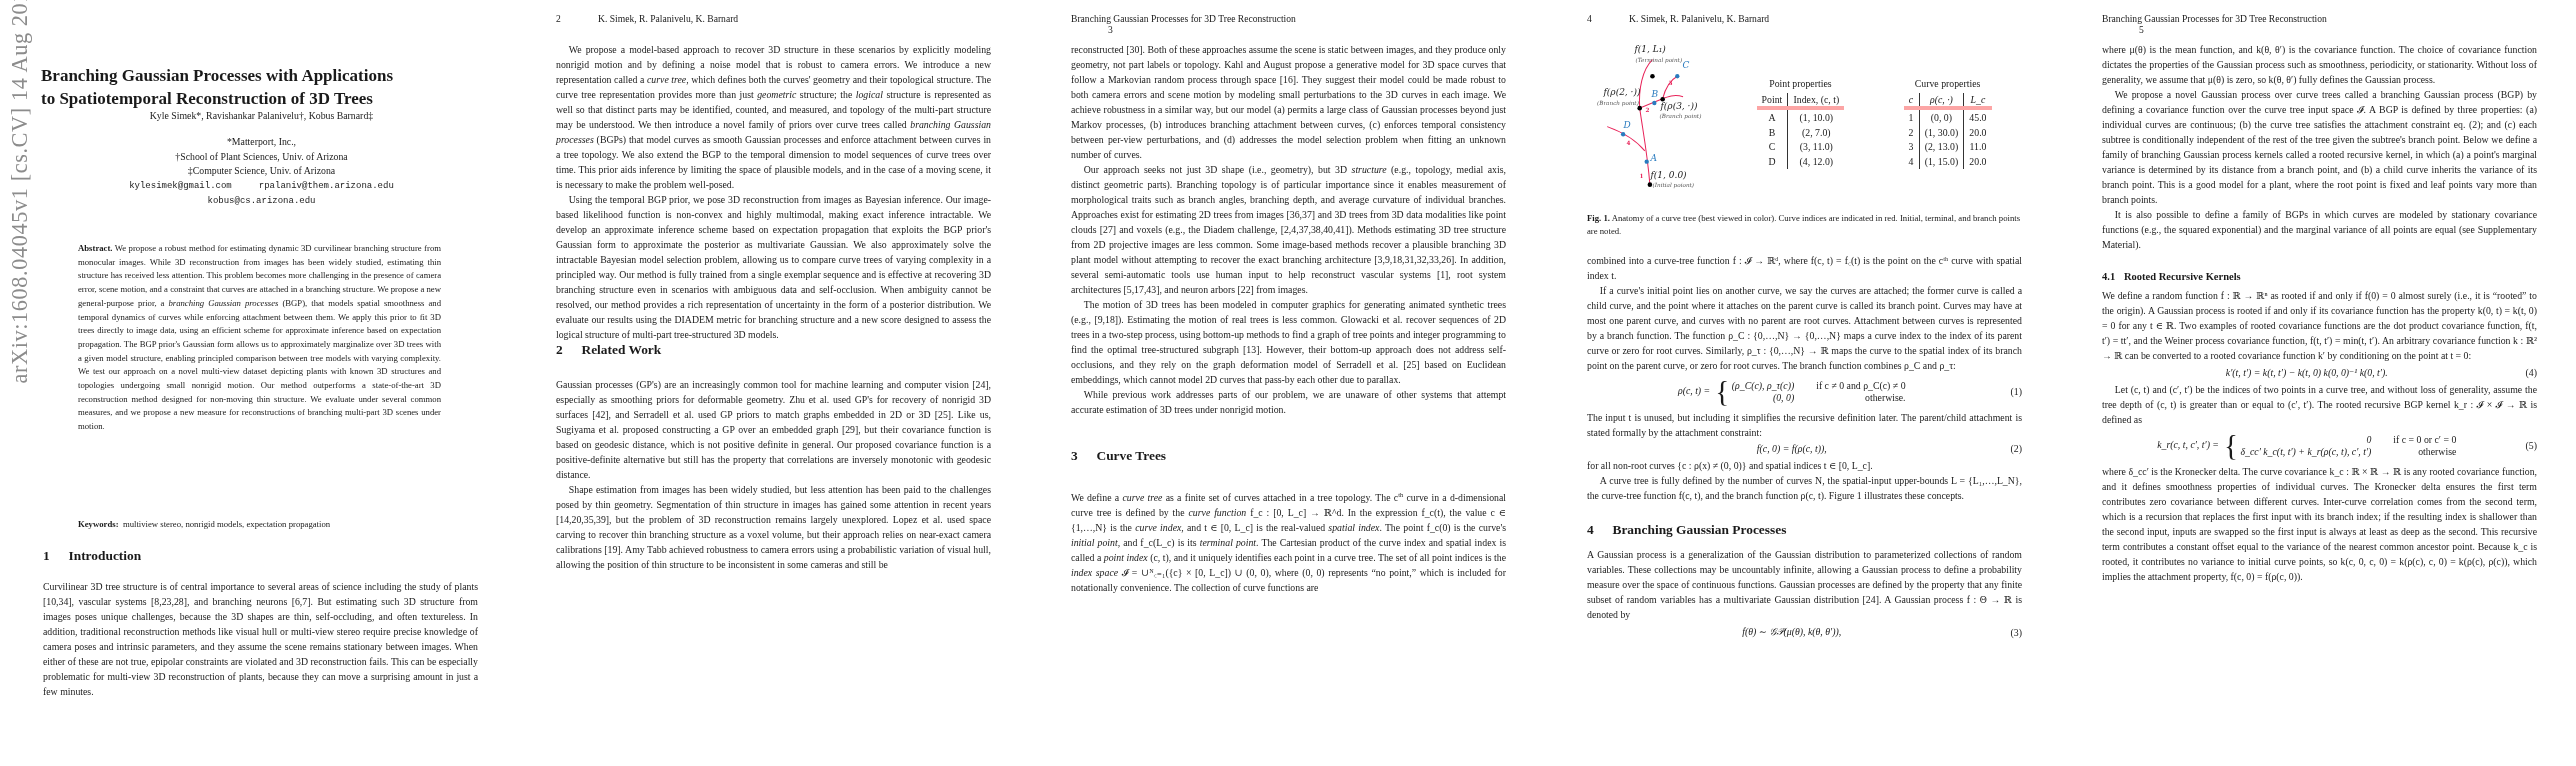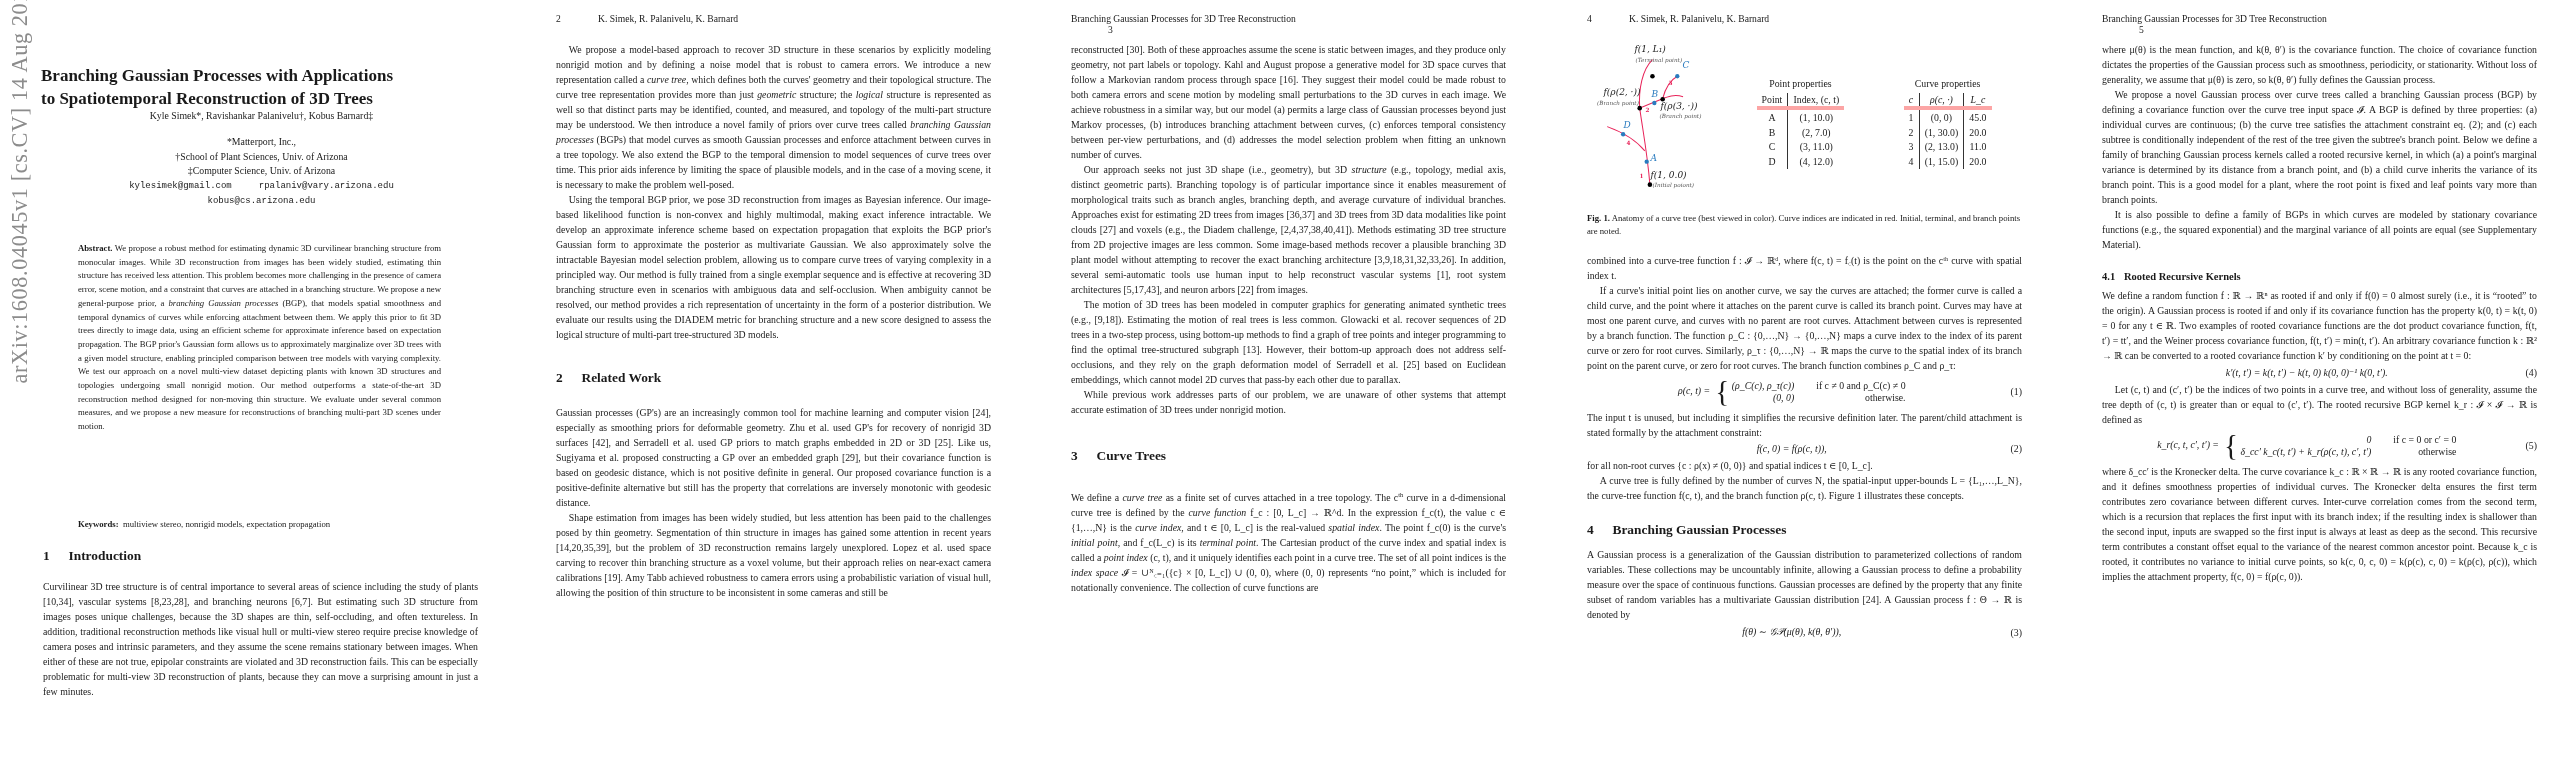--- a/index.html
+++ b/index.html
@@ -60,21 +60,21 @@
     <div>Branching Gaussian Processes with Applications</div>
     <div>to Spatiotemporal Reconstruction of 3D Trees</div>
   </div>
   <div class="authors">Kyle Simek*, Ravishankar Palanivelu†, Kobus Barnard‡</div>
   <div class="affil">
     <div>*Matterport, Inc.,</div>
     <div>†School of Plant Sciences, Univ. of Arizona</div>
     <div>‡Computer Science, Univ. of Arizona</div>
     <div class="mono">
       <span>kylesimek@gmail.com</span>&nbsp;&nbsp;&nbsp;&nbsp;
-      <span>rpalaniv@vary.arizona.edu</span>
+      <span>rpalaniv@them.arizona.edu</span>
     </div>
     <div class="mono"><span>kobus@cs.arizona.edu</span></div>
   </div>
   <div class="abstract">
     <p class="txt"><b>Abstract.</b> <span>We propose a robust method for estimating dynamic 3D curvilinear branching structure from monocular images. While 3D reconstruction from images has been widely studied, estimating thin structure has received less attention. This problem becomes more challenging in the presence of camera error, scene motion, and a constraint that curves are attached in a branching structure. We propose a new general-purpose prior, a </span><em>branching Gaussian processes</em><span> (BGP), that models spatial smoothness and temporal dynamics of curves while enforcing attachment between them. We apply this prior to fit 3D trees directly to image data, using an efficient scheme for approximate inference based on expectation propagation. The BGP prior's Gaussian form allows us to approximately marginalize over 3D trees with a given model structure, enabling principled comparison between tree models with varying complexity. We test our approach on a novel multi-view dataset depicting plants with known 3D structures and topologies undergoing small nonrigid motion. Our method outperforms a state-of-the-art 3D reconstruction method designed for non-moving thin structure. We evaluate under several common measures, and we propose a new measure for reconstructions of branching multi-part 3D scenes under motion.</span></p>
   </div>
   <div class="keywords">
     <b>Keywords:</b>&nbsp;
     <span>multiview stereo, nonrigid models, expectation propagation</span>
   </div>
@@ -85,21 +85,21 @@
 </div>
 
 <div class="page" id="p2">
   <div class="run-head">
     <span class="pg">2</span>
     <span>K. Simek, R. Palanivelu, K. Barnard</span>
   </div>
   <div class="col" style="top:42px;">
     <p class="txt ind"><span>We propose a model-based approach to recover 3D structure in these scenarios by explicitly modeling nonrigid motion and by defining a noise model that is robust to camera errors. We introduce a new representation called a </span><em>curve tree</em><span>, which defines both the curves' geometry and their topological structure. The curve tree representation provides more than just </span><em>geometric</em><span> structure; the </span><em>logical</em><span> structure is represented as well so that distinct parts may be identified, counted, and measured, and topology of the multi-part structure may be understood. We then introduce a novel family of priors over curve trees called </span><em>branching Gaussian processes</em><span> (BGPs) that model curves as smooth Gaussian processes and enforce attachment between curves in a tree topology. We also extend the BGP to the temporal dimension to model sequences of curve trees over time. This prior aids inference by limiting the space of plausible models, and in the case of a moving scene, it is necessary to make the problem well-posed.</span></p>
     <p class="txt ind">Using the temporal BGP prior, we pose 3D reconstruction from images as Bayesian inference. Our image-based likelihood function is non-convex and highly multimodal, making exact inference intractable. We develop an approximate inference scheme based on expectation propagation that exploits the BGP prior's Gaussian form to approximate the posterior as multivariate Gaussian. We also approximately solve the intractable Bayesian model selection problem, allowing us to compare curve trees of varying complexity in a principled way. Our method is fully trained from a single exemplar sequence and is effective at recovering 3D branching structure even in scenarios with ambiguous data and self-occlusion. When ambiguity cannot be resolved, our method provides a rich representation of uncertainty in the form of a posterior distribution. We evaluate our results using the DIADEM metric for branching structure and a new score designed to assess the logical structure of multi-part tree-structured 3D models.</p>
-    <h2 class="sec" style="margin-top:28px;margin-bottom:19px;"><span class="num">2</span><span>Related Work</span></h2>
+    <h2 class="sec" style="margin-bottom:19px;"><span class="num">2</span><span>Related Work</span></h2>
     <p class="txt">Gaussian processes (GP's) are an increasingly common tool for machine learning and computer vision [24], especially as smoothing priors for deformable geometry. Zhu et al. used GP's for recovery of nonrigid 3D surfaces [42], and Serradell et al. used GP priors to match graphs embedded in 2D or 3D [25]. Like us, Sugiyama et al. proposed constructing a GP over an embedded graph [29], but their covariance function is based on geodesic distance, which is not positive definite in general. Our proposed covariance function is a positive-definite alternative but still has the property that correlations are inversely monotonic with geodesic distance.</p>
     <p class="txt ind">Shape estimation from images has been widely studied, but less attention has been paid to the challenges posed by thin geometry. Segmentation of thin structure in images has gained some attention in recent years [14,20,35,39], but the problem of 3D reconstruction remains largely unexplored. Lopez et al. used space carving to recover thin branching structure as a voxel volume, but their approach relies on near-exact camera calibrations [19]. Amy Tabb achieved robustness to camera errors using a probabilistic variation of visual hull, allowing the position of thin structure to be inconsistent in some cameras and still be</p>
   </div>
 </div>
 
 <div class="page" id="p3">
   <div class="run-head right">
     <span>Branching Gaussian Processes for 3D Tree Reconstruction</span>
     <span class="pg">3</span>
   </div>

